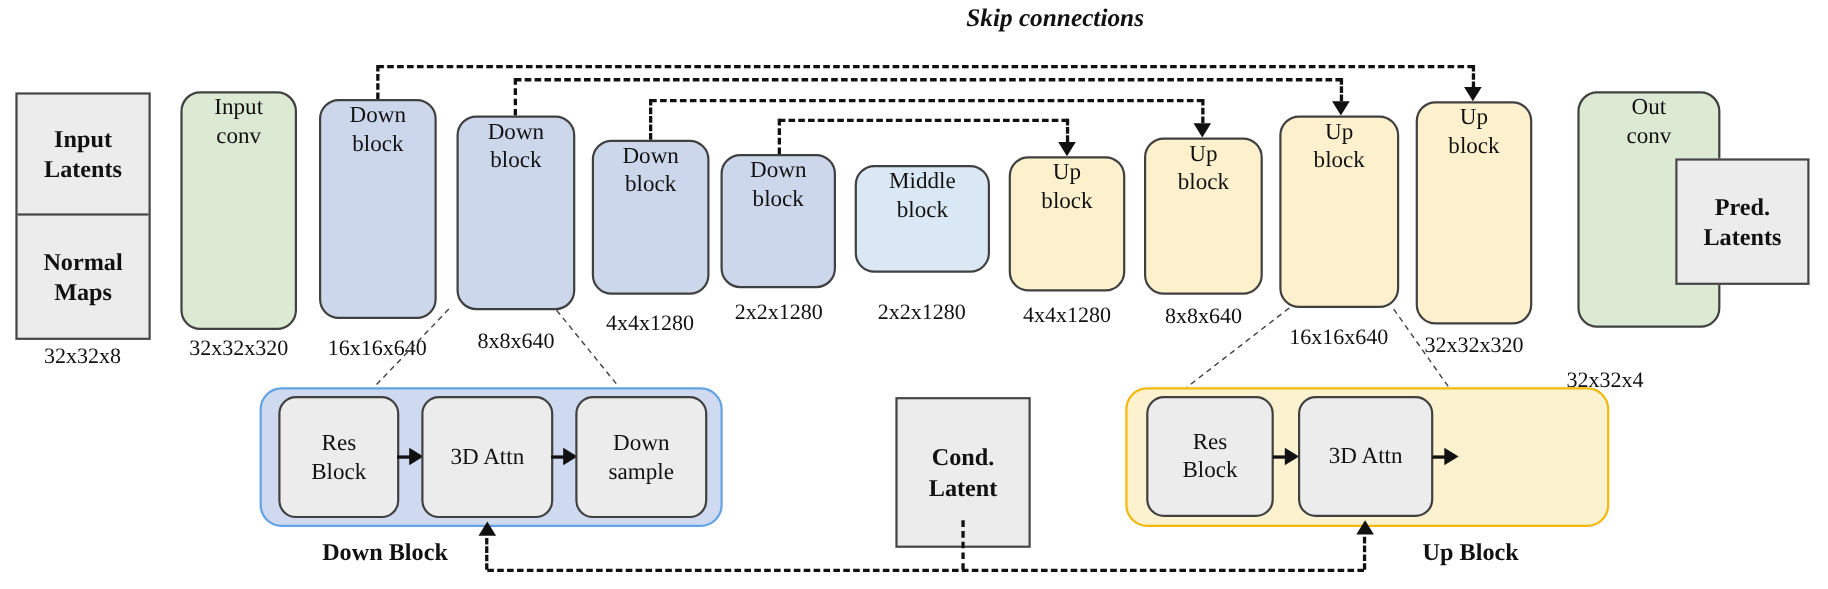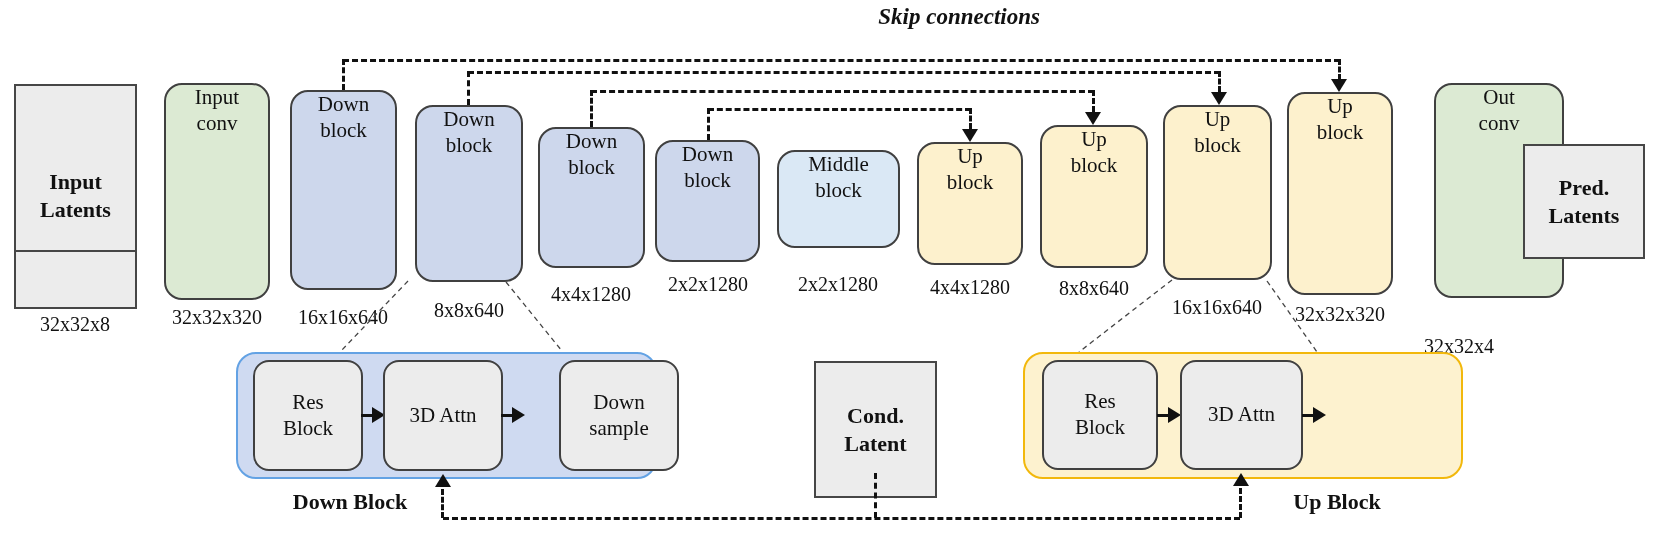--- a/index.html
+++ b/index.html
@@ -86,20 +86,23 @@
 
   <div class="dash-h" style="left:708px;top:108px;width:263px;"></div>
   <div class="dash-v" style="left:707px;top:108px;height:32px;"></div>
   <div class="dash-v" style="left:969px;top:108px;height:21px;"></div>
   <div class="arr-d" style="left:962px;top:129px;"></div>
 
   <div class="graybox" style="left:14px;top:84px;width:123px;height:225px;flex-direction:column;padding:0;align-items:stretch;">
     <div class="stack-cell" style="height:108px;border-bottom:2.5px solid #464646;">
       <span>Input Latents</span>
     </div>
+    <div class="stack-cell" style="flex:1;">
+      <span>Normal Maps</span>
+    </div>
   </div>
   <div class="dim" style="left:5px;top:313px;">32x32x8</div>
 
   <div class="blk green" style="left:164px;top:83px;width:106px;height:217px;">
     <span>Input conv</span>
   </div>
   <div class="dim" style="left:147px;top:306px;">32x32x320</div>
 
   <div class="blk down" style="left:290px;top:90px;width:107px;height:200px;">
     <span>Down block</span>
@@ -170,21 +173,21 @@
       <i class="stem"></i>
       <i class="head"></i>
     </div>
   <div class="inner" style="left:383px;top:360px;width:120px;height:111px;">
     <span>3D Attn</span>
   </div>
   <div class="sarrow" style="left:501px;top:407px;">
       <i class="stem"></i>
       <i class="head"></i>
     </div>
-  <div class="inner" style="left:523px;top:360px;width:120px;height:111px;margin-left:36px;">
+  <div class="inner" style="left:523px;top:360px;width:120px;height:111px;">
     <span>Down sample</span>
   </div>
   <div class="detail-label" style="left:250px;top:489px;">Down Block</div>
 
   <div class="graybox" style="left:814px;top:361px;width:123px;height:137px;">
     <span style="max-width:85px;">Cond. Latent</span>
   </div>
 
   <div class="detail up-c" style="left:1023px;top:352px;width:440px;height:127px;"></div>
   <div class="inner" style="left:1042px;top:360px;width:116px;height:110px;">

